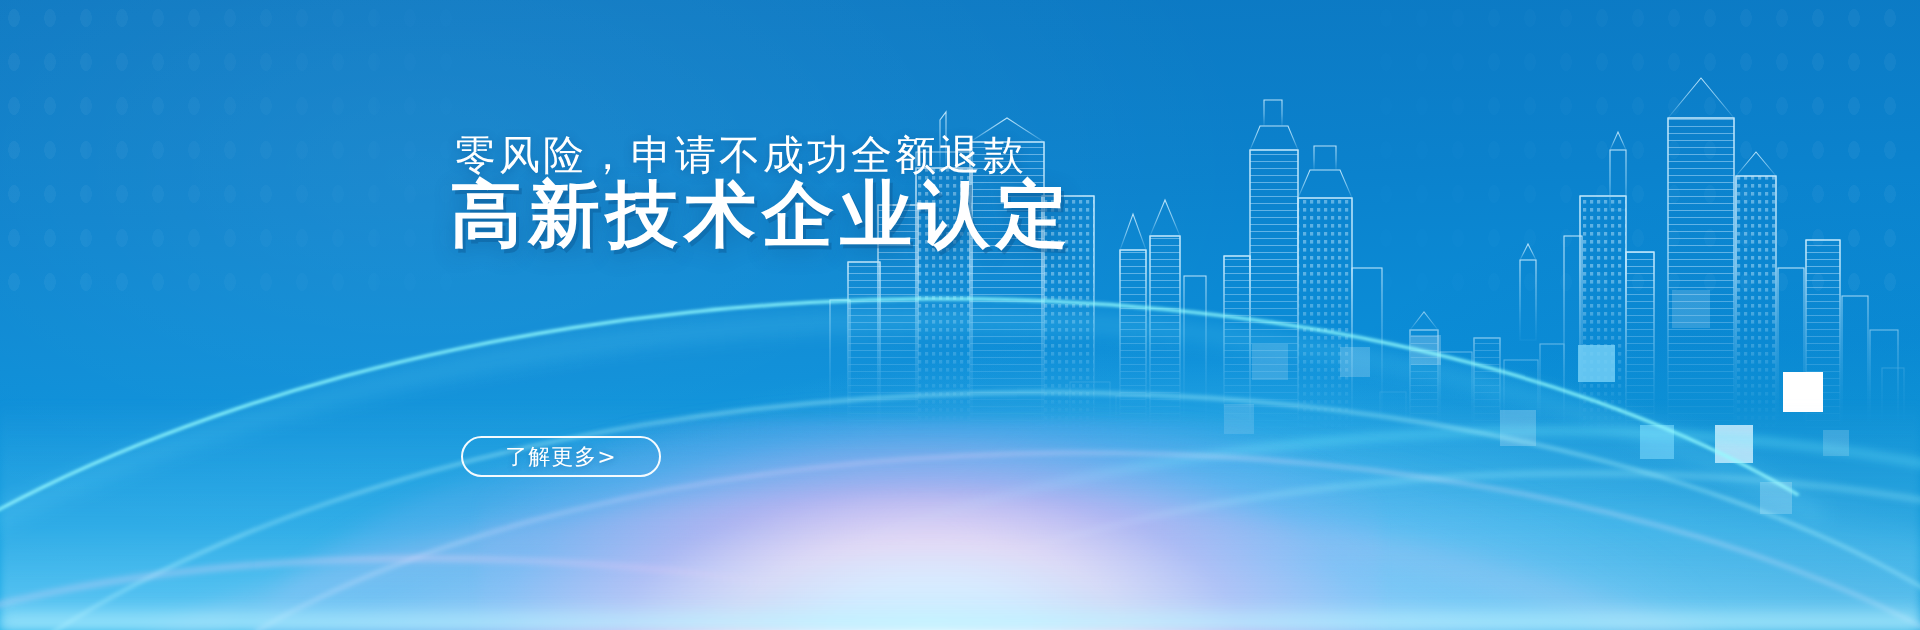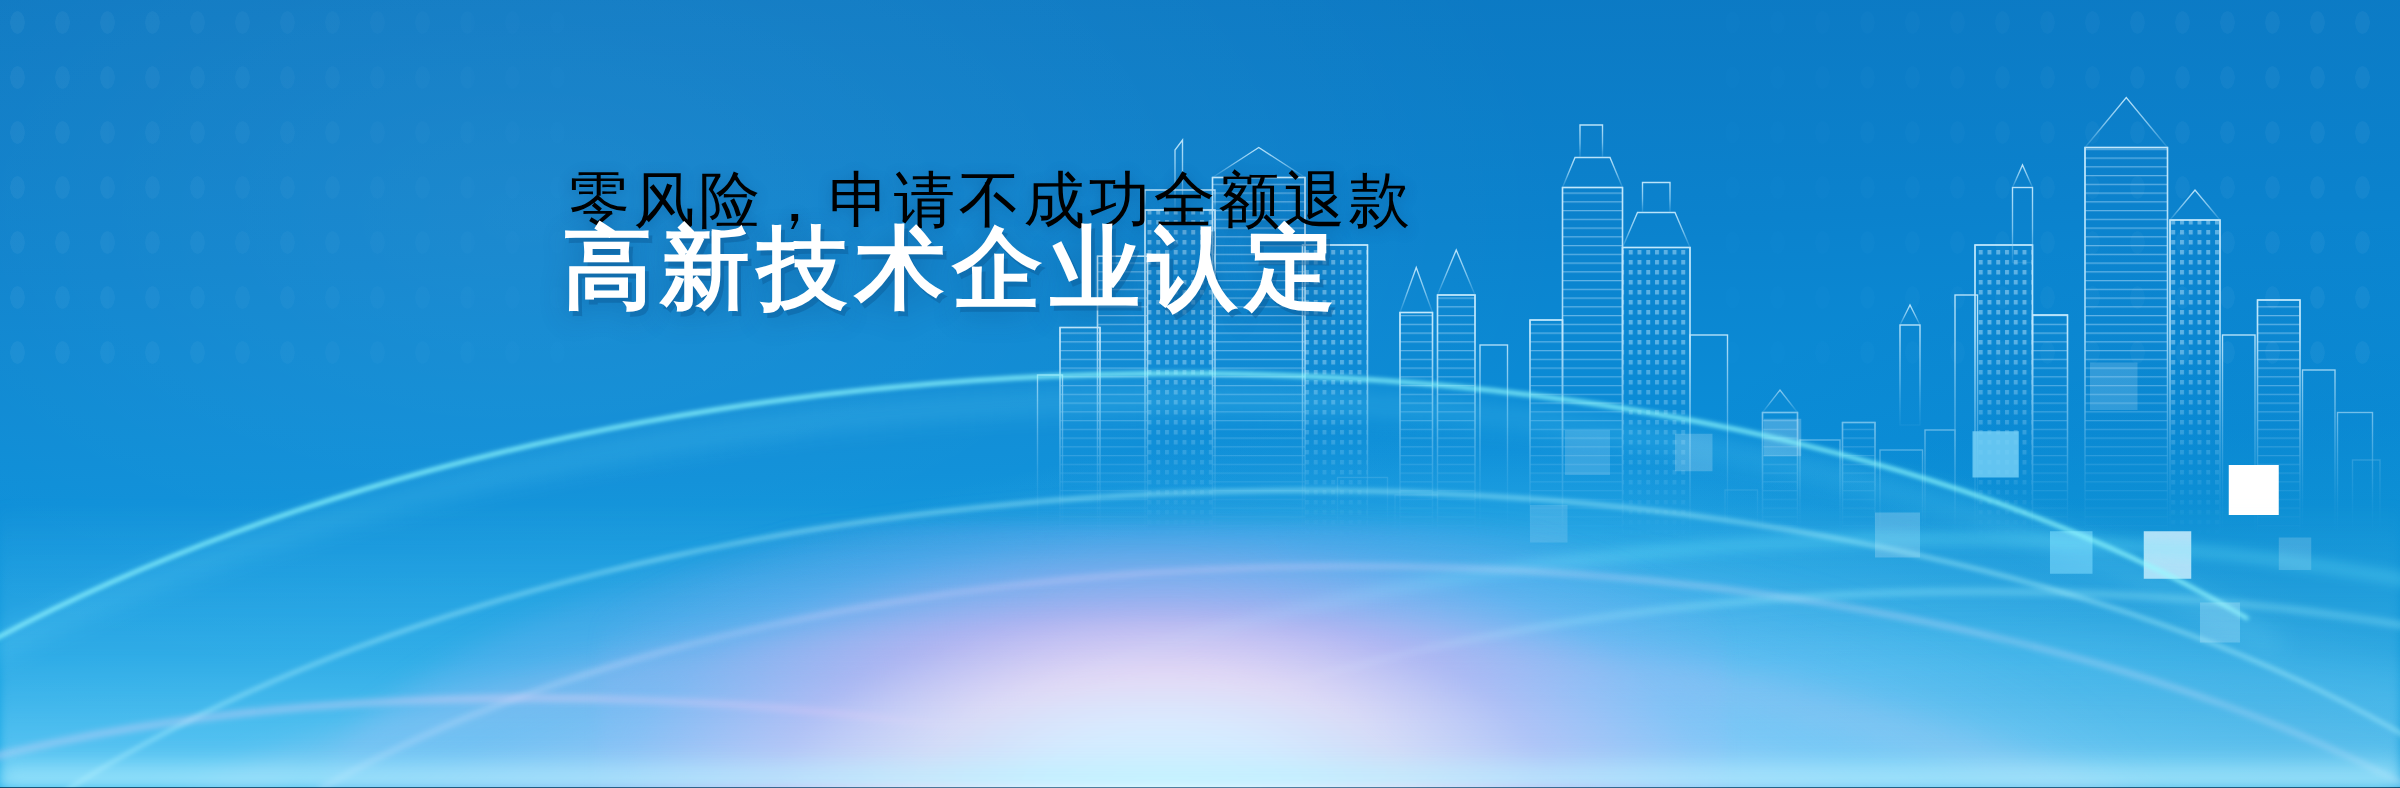--- a/index.html
+++ b/index.html
@@ -165,23 +165,23 @@
   
   .content {
     position:absolute;
     left:0; top:0;
     width:1920px; height:630px;
   }
 
   .kicker {
     position:absolute;
     left:455px; top:128px;
-    font-size:49px;
+    font-size:41px;
     letter-spacing:3px;
-    color:#000000;
+    color:#ffffff;
     font-weight:400;
     text-shadow:0 2px 10px rgba(0,60,120,.35);
     white-space:nowrap;
   }
 
   .headline {
     position:absolute;
     left:450px; top:178px;
     font-size:72px;
     line-height:1.02;
@@ -381,15 +381,16 @@
     <div class="bottom-wash"></div>
     <div class="bottom-edge"></div>
   </div>
 
   <div class="content">
     <div class="kicker">零风险，申请不成功全额退款</div>
 
     <div class="headline">高新技术企业认定</div>
 
 
+    <button class="cta">了解更多&gt;</button>
   </div>
 
 </div>
 
 </body></html>

